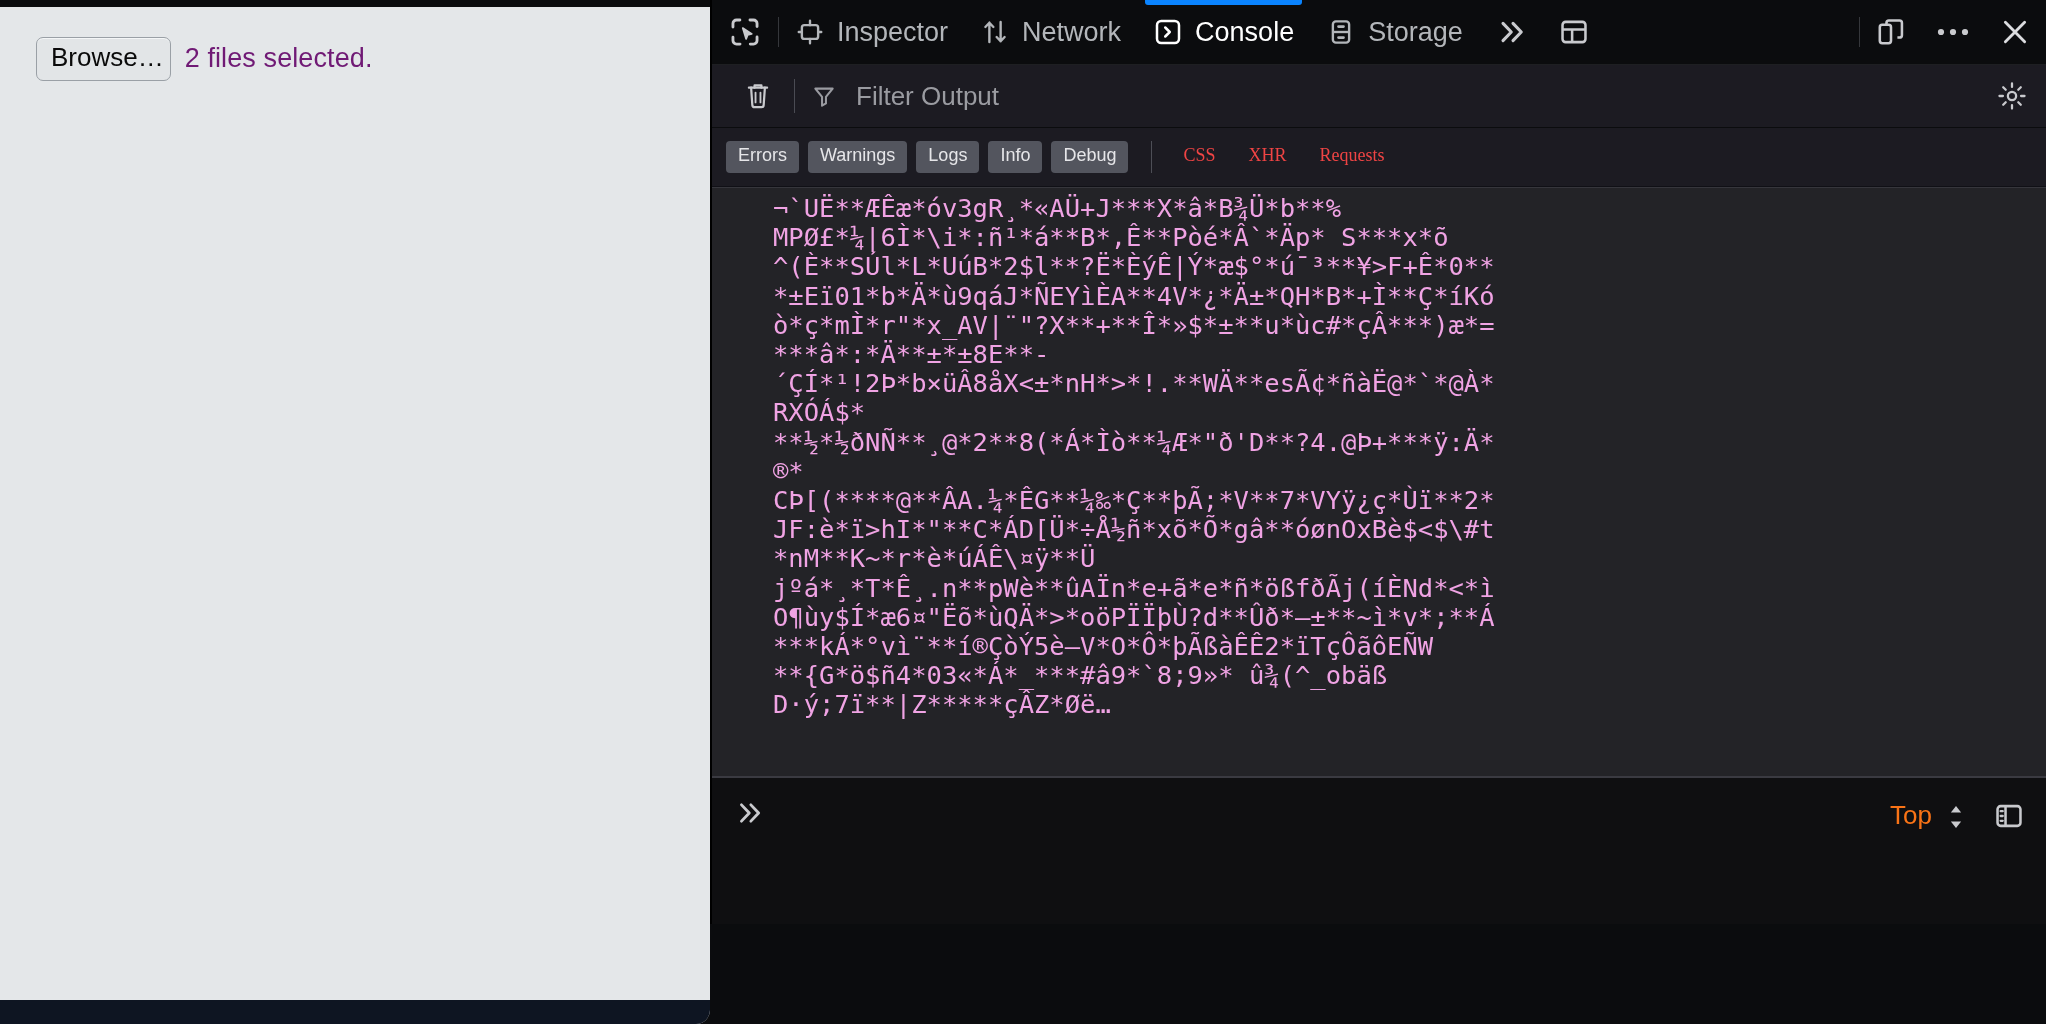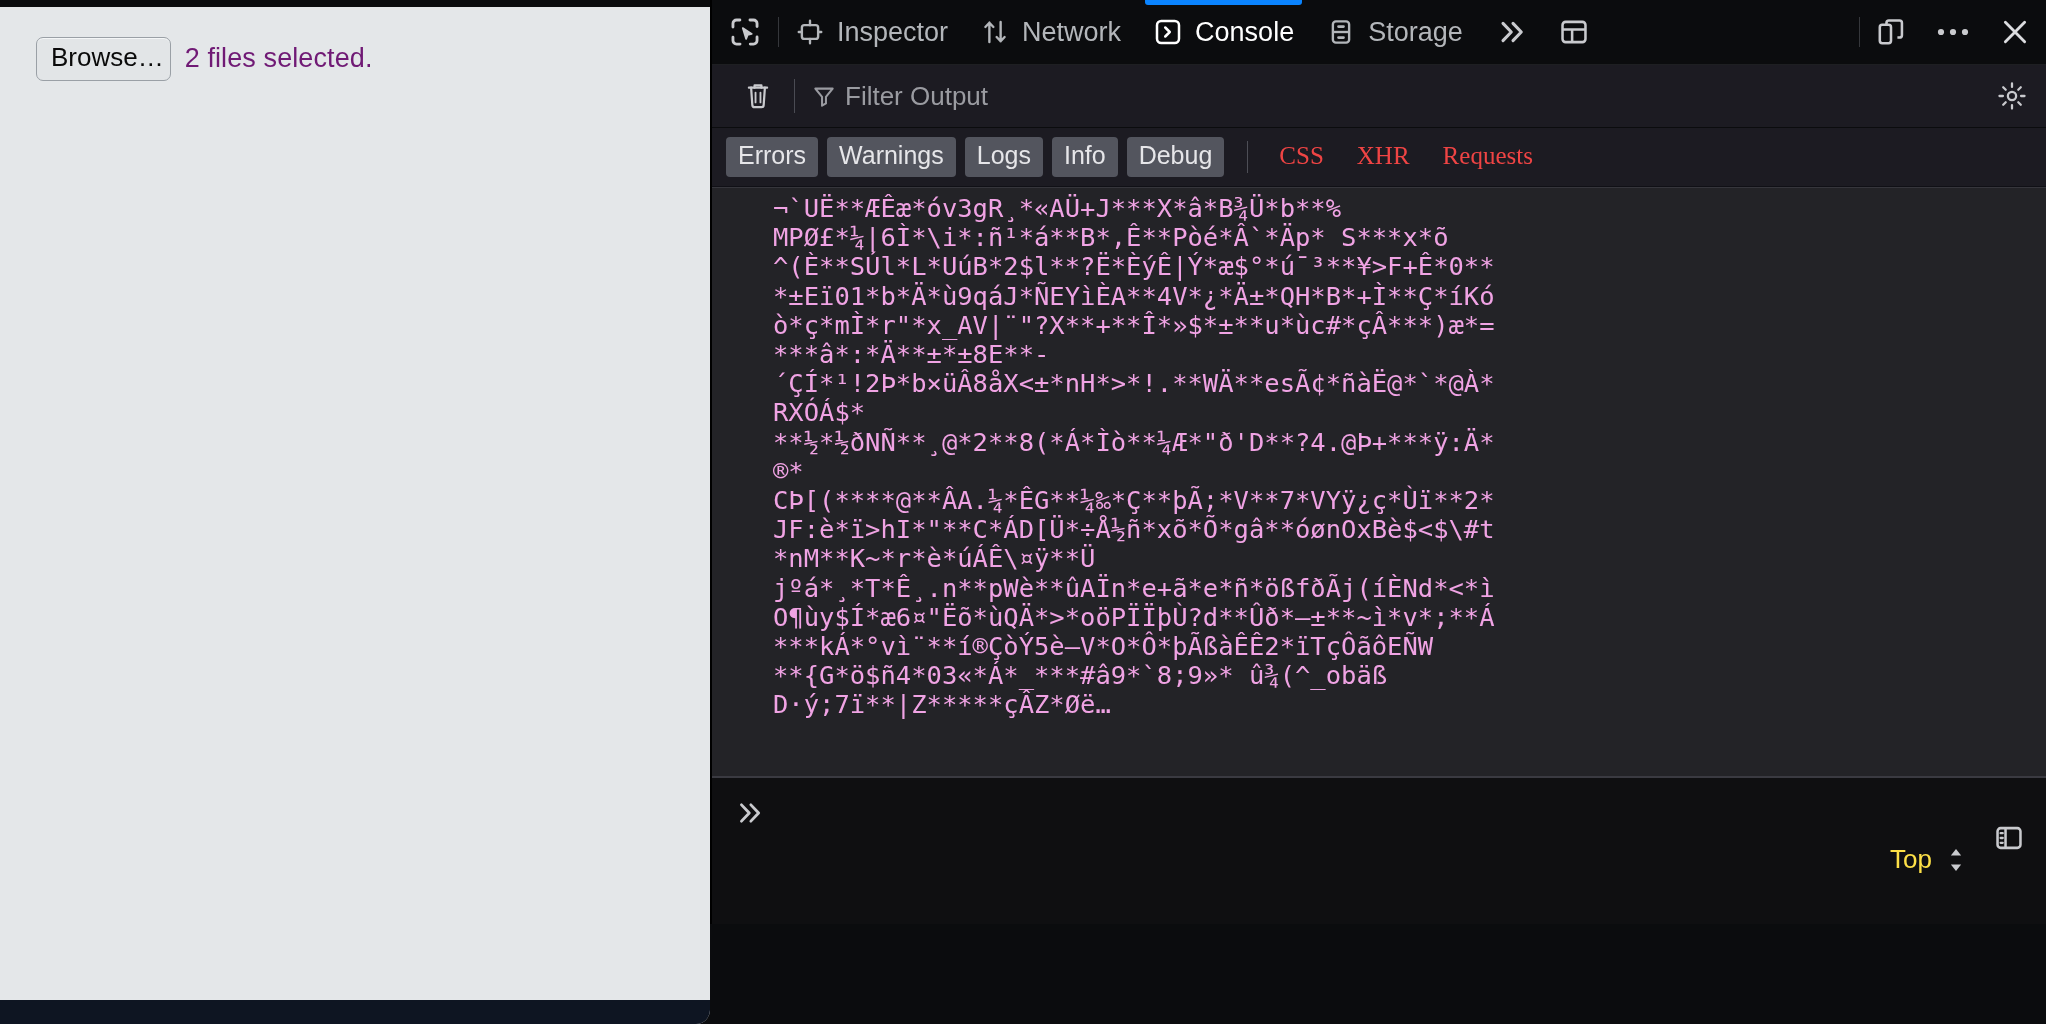--- a/index.html
+++ b/index.html
@@ -187,21 +187,21 @@
   }
   .fb-sep {
     width: 1px;
     height: 34px;
     background: #4a4b53;
     margin: 0 16px 0 10px;
   }
   .filter-input-wrap {
     display: flex;
     align-items: center;
-    gap: 8px;
+    gap: 19px;
     flex: 1 1 auto;
     min-width: 0;
   }
   .filter-input {
     background: transparent;
     border: none;
     outline: none;
     color: #c8c9cd;
     font-family: "Liberation Sans", sans-serif;
     font-size: 26px;
@@ -223,21 +223,21 @@
     height: 58px;
     flex: 0 0 58px;
     display: flex;
     align-items: center;
     background: #1c1b22;
     padding-left: 14px;
     gap: 9px;
     border-bottom: 1px solid #101016;
   }
   .fpill {
-    font-size: 25px;
+    font-size: 18px;
     color: #e6e6e9;
     padding: 4px 12px 6px 12px;
     border-radius: 4px;
     background: #53555e;
     cursor: default;
     line-height: 1.18;
     white-space: nowrap;
   }
   .fpill.off { background: transparent; color: #ef4444; font-family: Liberation Serif, serif; }
   .fdiv {
@@ -302,27 +302,26 @@
   }
   .prompt-right {
     display: flex;
     align-items: center;
     gap: 6px;
     padding: 0 10px 0 0;
     margin-top: 2px;
   }
   .ctx-select {
     display: flex;
-    align-items: center;
+    align-items: flex-end;
     gap: 14px;
-    color: #fde047;
+    color: #f97316;
     font-size: 26px;
     padding: 6px 10px;
     cursor: default;
-    margin-top: 44px;
   }
   .sidebar-toggle {
     width: 54px;
     display: flex;
     align-items: center;
     justify-content: center;
     cursor: default;
   }
 </style>
 </head>

